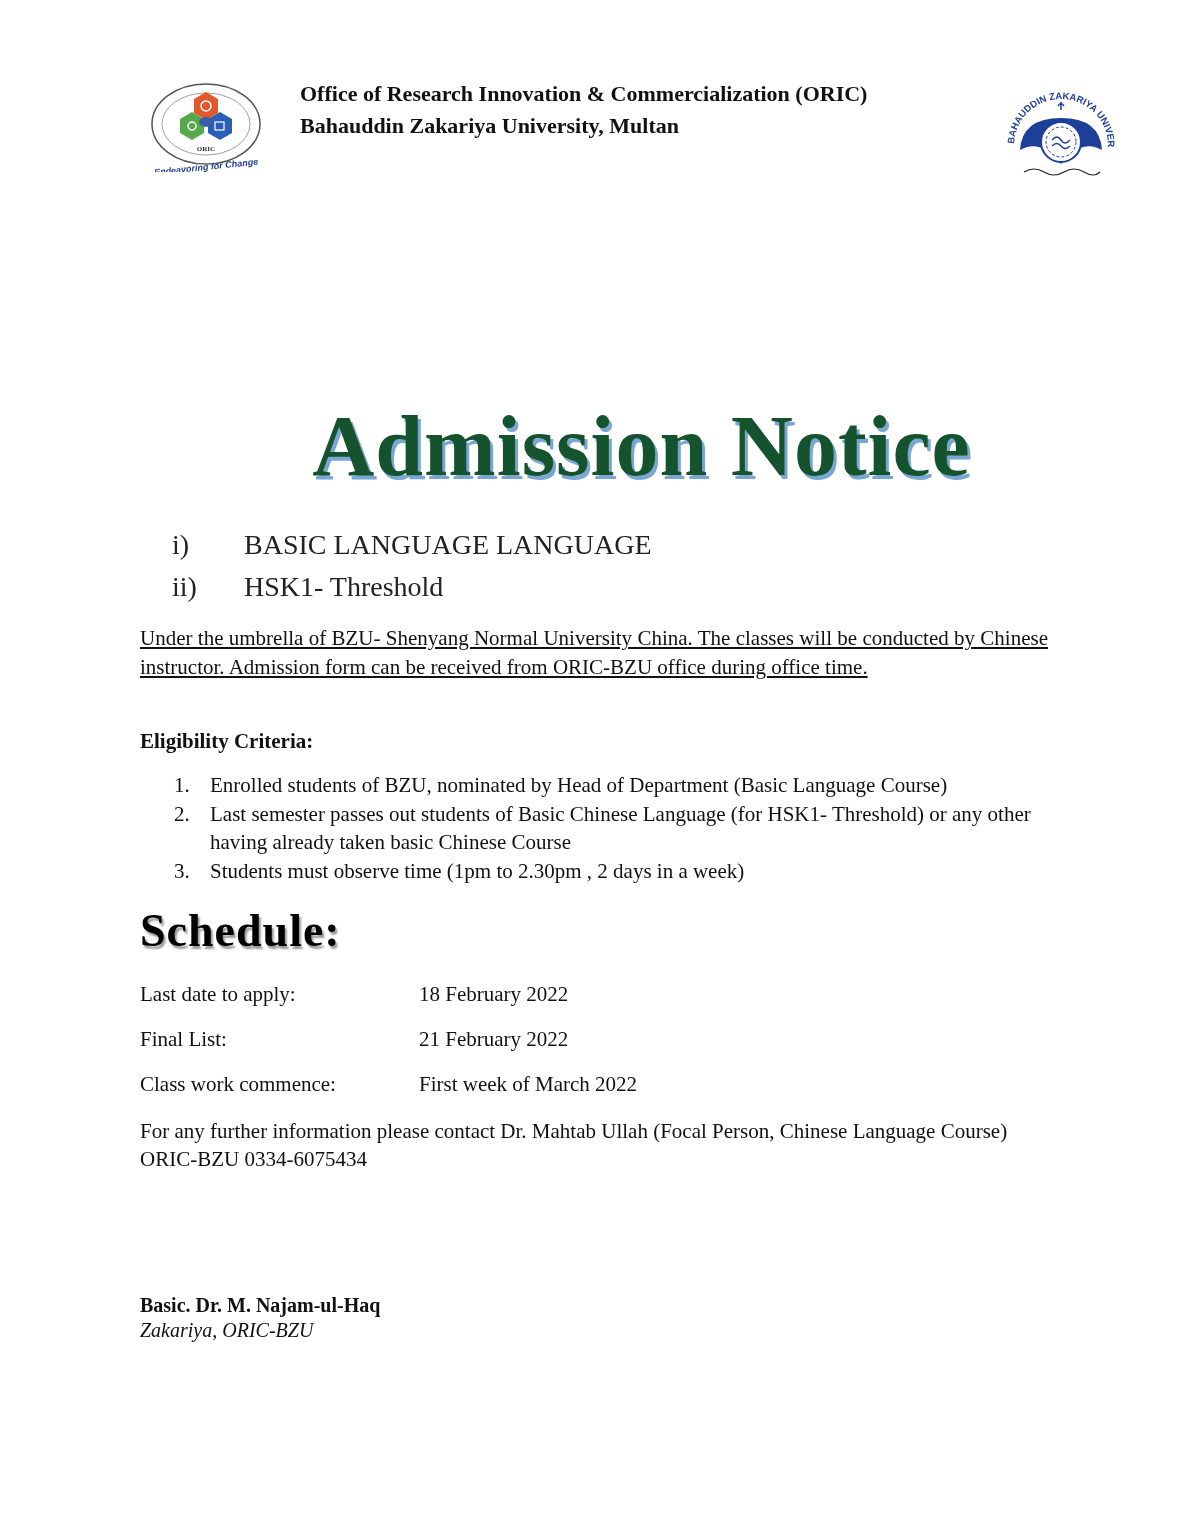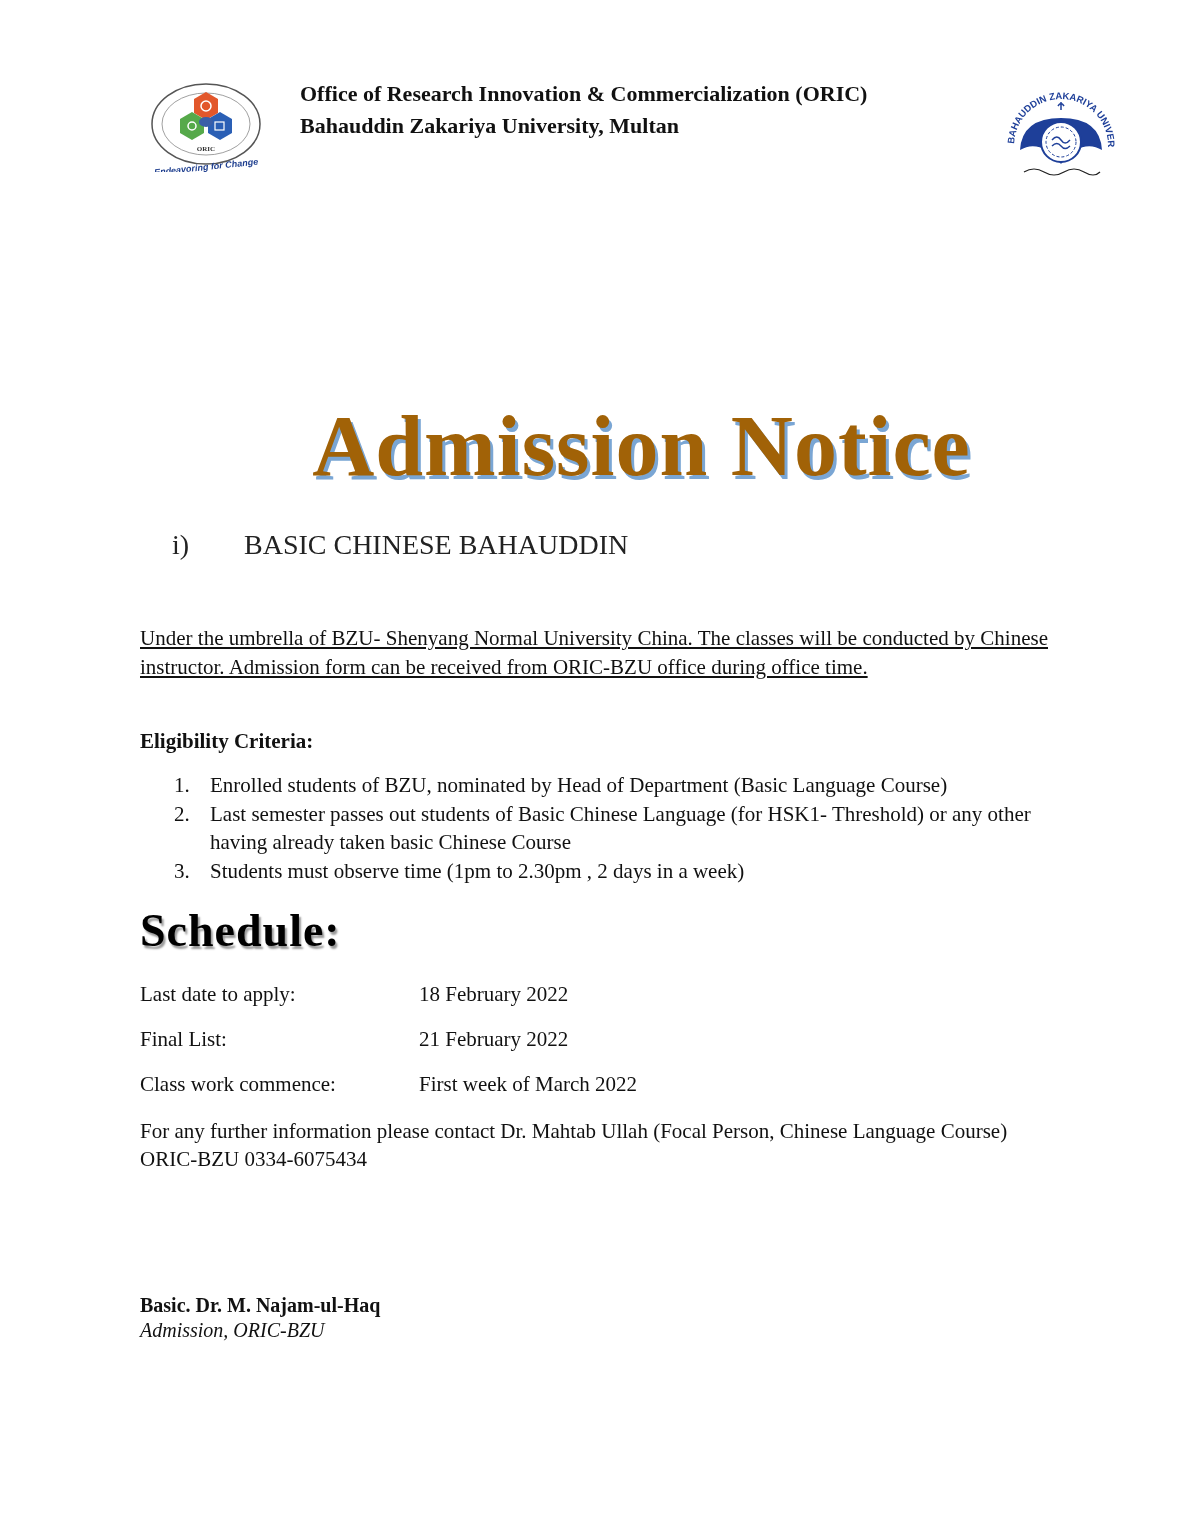--- a/index.html
+++ b/index.html
@@ -8,21 +8,21 @@
     .abs { position: absolute; }
 
     
     .logo-left { left: 148px; top: 80px; width: 116px; height: 92px; }
     .logo-right { left: 1002px; top: 88px; width: 118px; height: 100px; }
     .header-lines { left: 300px; top: 78px; width: 730px; text-align: left;
                     font-weight: bold; font-size: 22px; line-height: 32px; }
 
     
     .title { left: 0; width: 1187px; top: 396px; text-align: center; padding-left: 96px; box-sizing: border-box;
-             font-size: 86px; font-weight: bold; letter-spacing: 1px; color: #a16207;
+             font-size: 86px; font-weight: bold; letter-spacing: 1px; color: #14532d;
              text-shadow: 3px 4px 0 #7aa6d4, 1px 1px 0 #ffffff; line-height: 100px; }
 
     
     .courses { left: 172px; top: 524px; font-size: 28px; line-height: 42px; color: #222; }
     .courses .num { display: inline-block; width: 72px; }
 
     
     .para { left: 140px; top: 624px; width: 908px; font-size: 21px; line-height: 29px; text-align: justify; text-decoration: underline; }
     .elig-head { left: 140px; top: 729px; font-size: 21px; font-weight: bold; }
     .elig-list { left: 174px; top: 771px; width: 880px; font-size: 21px; line-height: 28.5px; }
@@ -80,21 +80,24 @@
     <path d="M50 52 q5 -6 9 0 t9 0 M50 58 q5 -5 9 0 t9 0" fill="none" stroke="#1e3f99" stroke-width="1.4"></path>
     <path d="M59 22 l0 -8 M56 18 q3 -5 6 0" fill="none" stroke="#1e3f99" stroke-width="1.5"></path>
     <path d="M22 84 q10 -6 20 0 t20 0 t20 0 t16 0" fill="none" stroke="#222" stroke-width="1.2"></path>
   </svg>
 </div>
 
 <div class="abs title">Admission Notice</div>
 
 <div class="abs courses">
   <div>
-    <span class="num">i)</span><span>BASIC CHINESE BAHAUDDIN</span>
+    <span class="num">i)</span><span>BASIC LANGUAGE LANGUAGE</span>
+  </div>
+  <div>
+    <span class="num">ii)</span><span>HSK1- Threshold</span>
   </div>
 </div>
 
 <div class="abs para">Under the umbrella of BZU- Shenyang Normal University China.  The classes will be conducted by Chinese instructor. Admission form can be received from ORIC-BZU office during office time.</div>
 
 <div class="abs elig-head">Eligibility Criteria:</div>
 <div class="abs elig-list">
   <div class="elig-item">
     <span class="n">1.</span>
     <span>Enrolled students of BZU, nominated by Head of Department (Basic Language Course)</span>
@@ -122,14 +125,14 @@
   <div class="sched-row">
     <span class="lab">Class work commence:</span>
     <span>First week of March 2022</span>
   </div>
 </div>
 
 <div class="abs contact">For any further information please contact Dr. Mahtab Ullah (Focal Person, Chinese Language Course) ORIC-BZU 0334-6075434</div>
 
 <div class="abs sign">
   <div class="nm">Basic. Dr. M. Najam-ul-Haq</div>
-  <div class="role">Admission, ORIC-BZU</div>
+  <div class="role">Zakariya, ORIC-BZU</div>
 </div>
 
 </body></html>

